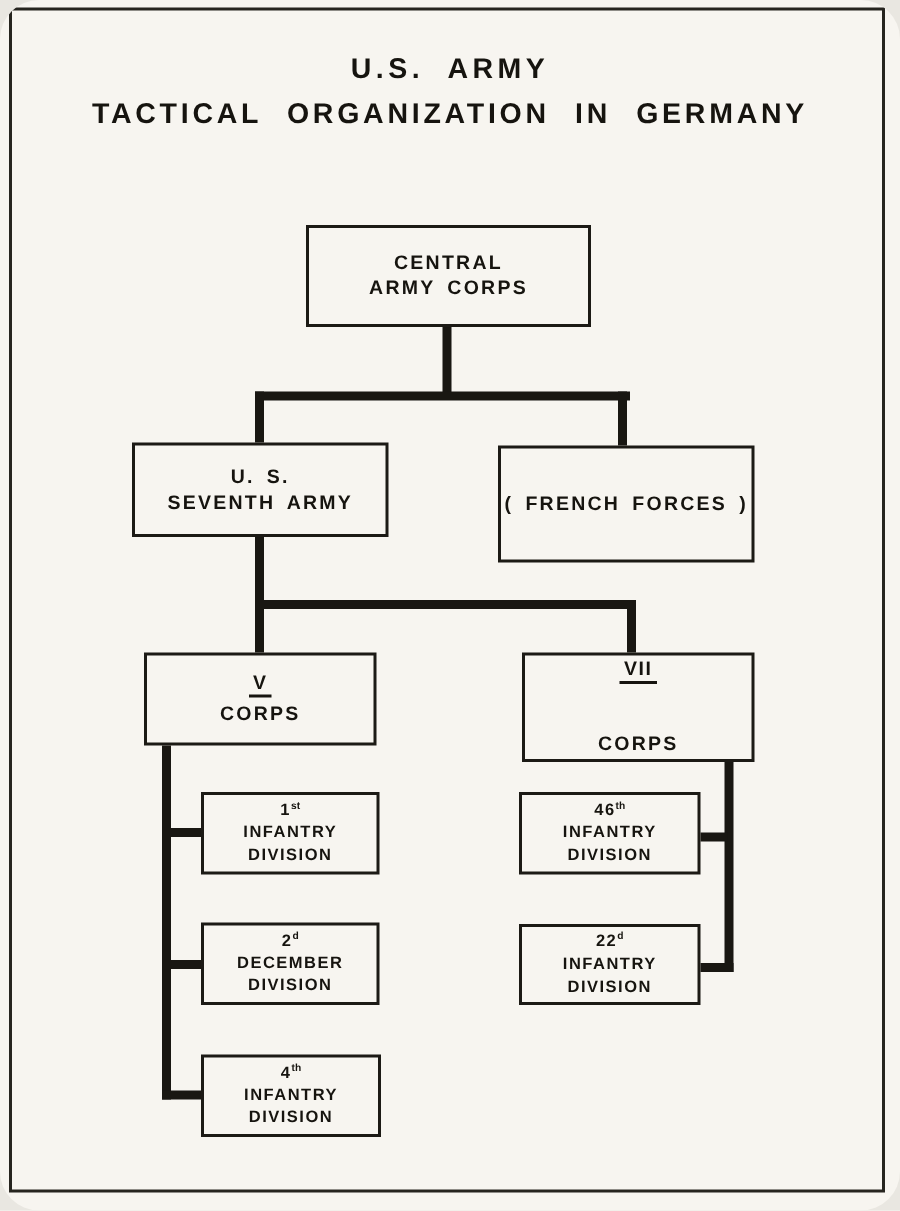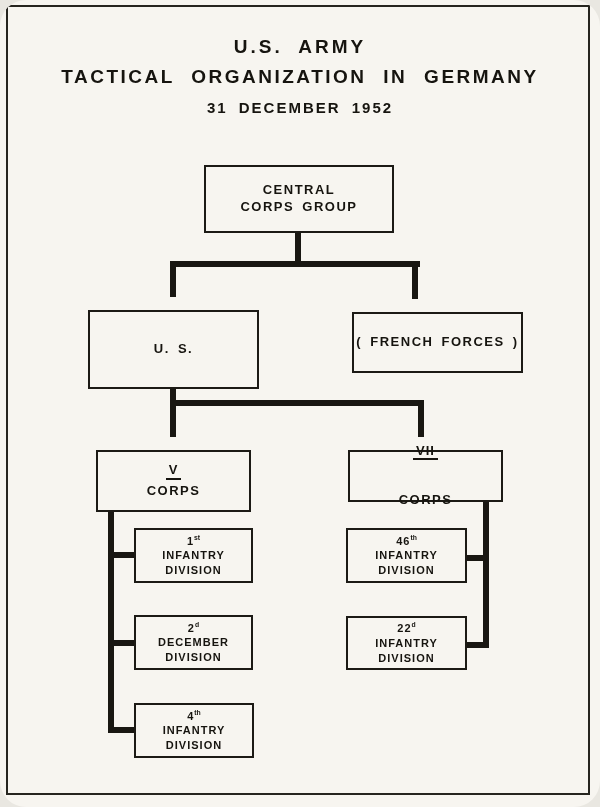--- a/index.html
+++ b/index.html
@@ -44,40 +44,40 @@
     border:2px solid #1c1a15;
     background:#f7f5f0;
     box-sizing:border-box;
     display:flex;flex-direction:column;
     align-items:center;justify-content:center;
     text-align:center;
     font-weight:bold;color:#16140f;
     z-index:2;
   }
   .node .ln{display:block;}
-  .big{font-size:13px;line-height:1.3;letter-spacing:1.5px;word-spacing:3px;margin-top:15px;}
+  .big{font-size:13px;line-height:1.3;letter-spacing:1.5px;word-spacing:3px;}
   .small{font-size:11px;line-height:1.35;letter-spacing:1px;word-spacing:2px;}
   sup{font-size:0.62em;vertical-align:super;letter-spacing:0;}
   .numeral{
     display:inline-block;
     border-bottom:2px solid #16140f;
     padding:0 3px 0px 3px;
     line-height:1.1;
     letter-spacing:1px;
     margin-bottom:3px;
   }
   .wire{
     position:absolute;background:#191712;z-index:1;
   }
   
   #cag{left:204px;top:150px;width:190px;height:68px;}
-  #seventh{left:88px;top:295px;width:171px;height:79px;}
-  #french{left:352px;top:297px;width:171px;height:61px;}
+  #seventh{left:88px;top:295px;width:171px;height:63px;}
+  #french{left:332px;top:297px;width:171px;height:78px;}
   #vcorps{left:96px;top:435px;width:155px;height:62px;}
-  #viicorps{left:348px;top:435px;width:155px;height:52px;gap:29px;}
+  #viicorps{left:348px;top:435px;width:155px;height:73px;gap:29px;}
   #d1{left:134px;top:528px;width:119px;height:55px;}
   #d2{left:134px;top:615px;width:119px;height:55px;}
   #d4{left:134px;top:703px;width:120px;height:55px;}
   #d28{left:346px;top:528px;width:121px;height:55px;}
   #d43{left:346px;top:616px;width:121px;height:54px;}
   
   #w-cag-down      {left:295px;top:216px;width:6px;height:48px;}
   #w-lvl2-h        {left:170px;top:261px;width:250px;height:6px;}
   #w-seventh-drop  {left:170px;top:261px;width:6px;height:36px;}
   #w-french-drop   {left:412px;top:261px;width:6px;height:38px;}
@@ -93,44 +93,44 @@
   #w-stub-d43      {left:465px;top:642px;width:24px;height:6px;}
 </style>
 </head>
 <body>
 
 <div class="page">
   <div class="frame"></div>
 
   <div class="title1">U.S.  ARMY</div>
   <div class="title2">TACTICAL  ORGANIZATION  IN  GERMANY</div>
-  <div class="title3">31  DECEMBER  1952</div>
 
   <div class="wire" id="w-cag-down"></div>
   <div class="wire" id="w-lvl2-h"></div>
   <div class="wire" id="w-seventh-drop"></div>
   <div class="wire" id="w-french-drop"></div>
   <div class="wire" id="w-seventh-down"></div>
   <div class="wire" id="w-corps-h"></div>
   <div class="wire" id="w-vii-drop"></div>
   <div class="wire" id="w-v-trunk"></div>
   <div class="wire" id="w-stub-d1"></div>
   <div class="wire" id="w-stub-d2"></div>
   <div class="wire" id="w-stub-d4"></div>
   <div class="wire" id="w-vii-trunk"></div>
   <div class="wire" id="w-stub-d28"></div>
   <div class="wire" id="w-stub-d43"></div>
 
   <div class="node big" id="cag">
     <span class="ln">CENTRAL</span>
-    <span class="ln">CORPS GROUP</span>
+    <span class="ln">ARMY CORPS</span>
   </div>
 
   <div class="node big" id="seventh">
     <span class="ln">U. S.</span>
+    <span class="ln">SEVENTH  ARMY</span>
   </div>
 
   <div class="node big" id="french">
     <span class="ln">( FRENCH FORCES )</span>
   </div>
 
   <div class="node big" id="vcorps">
     <span class="ln"><span class="numeral">V</span></span>
     <span class="ln">CORPS</span>
   </div>

